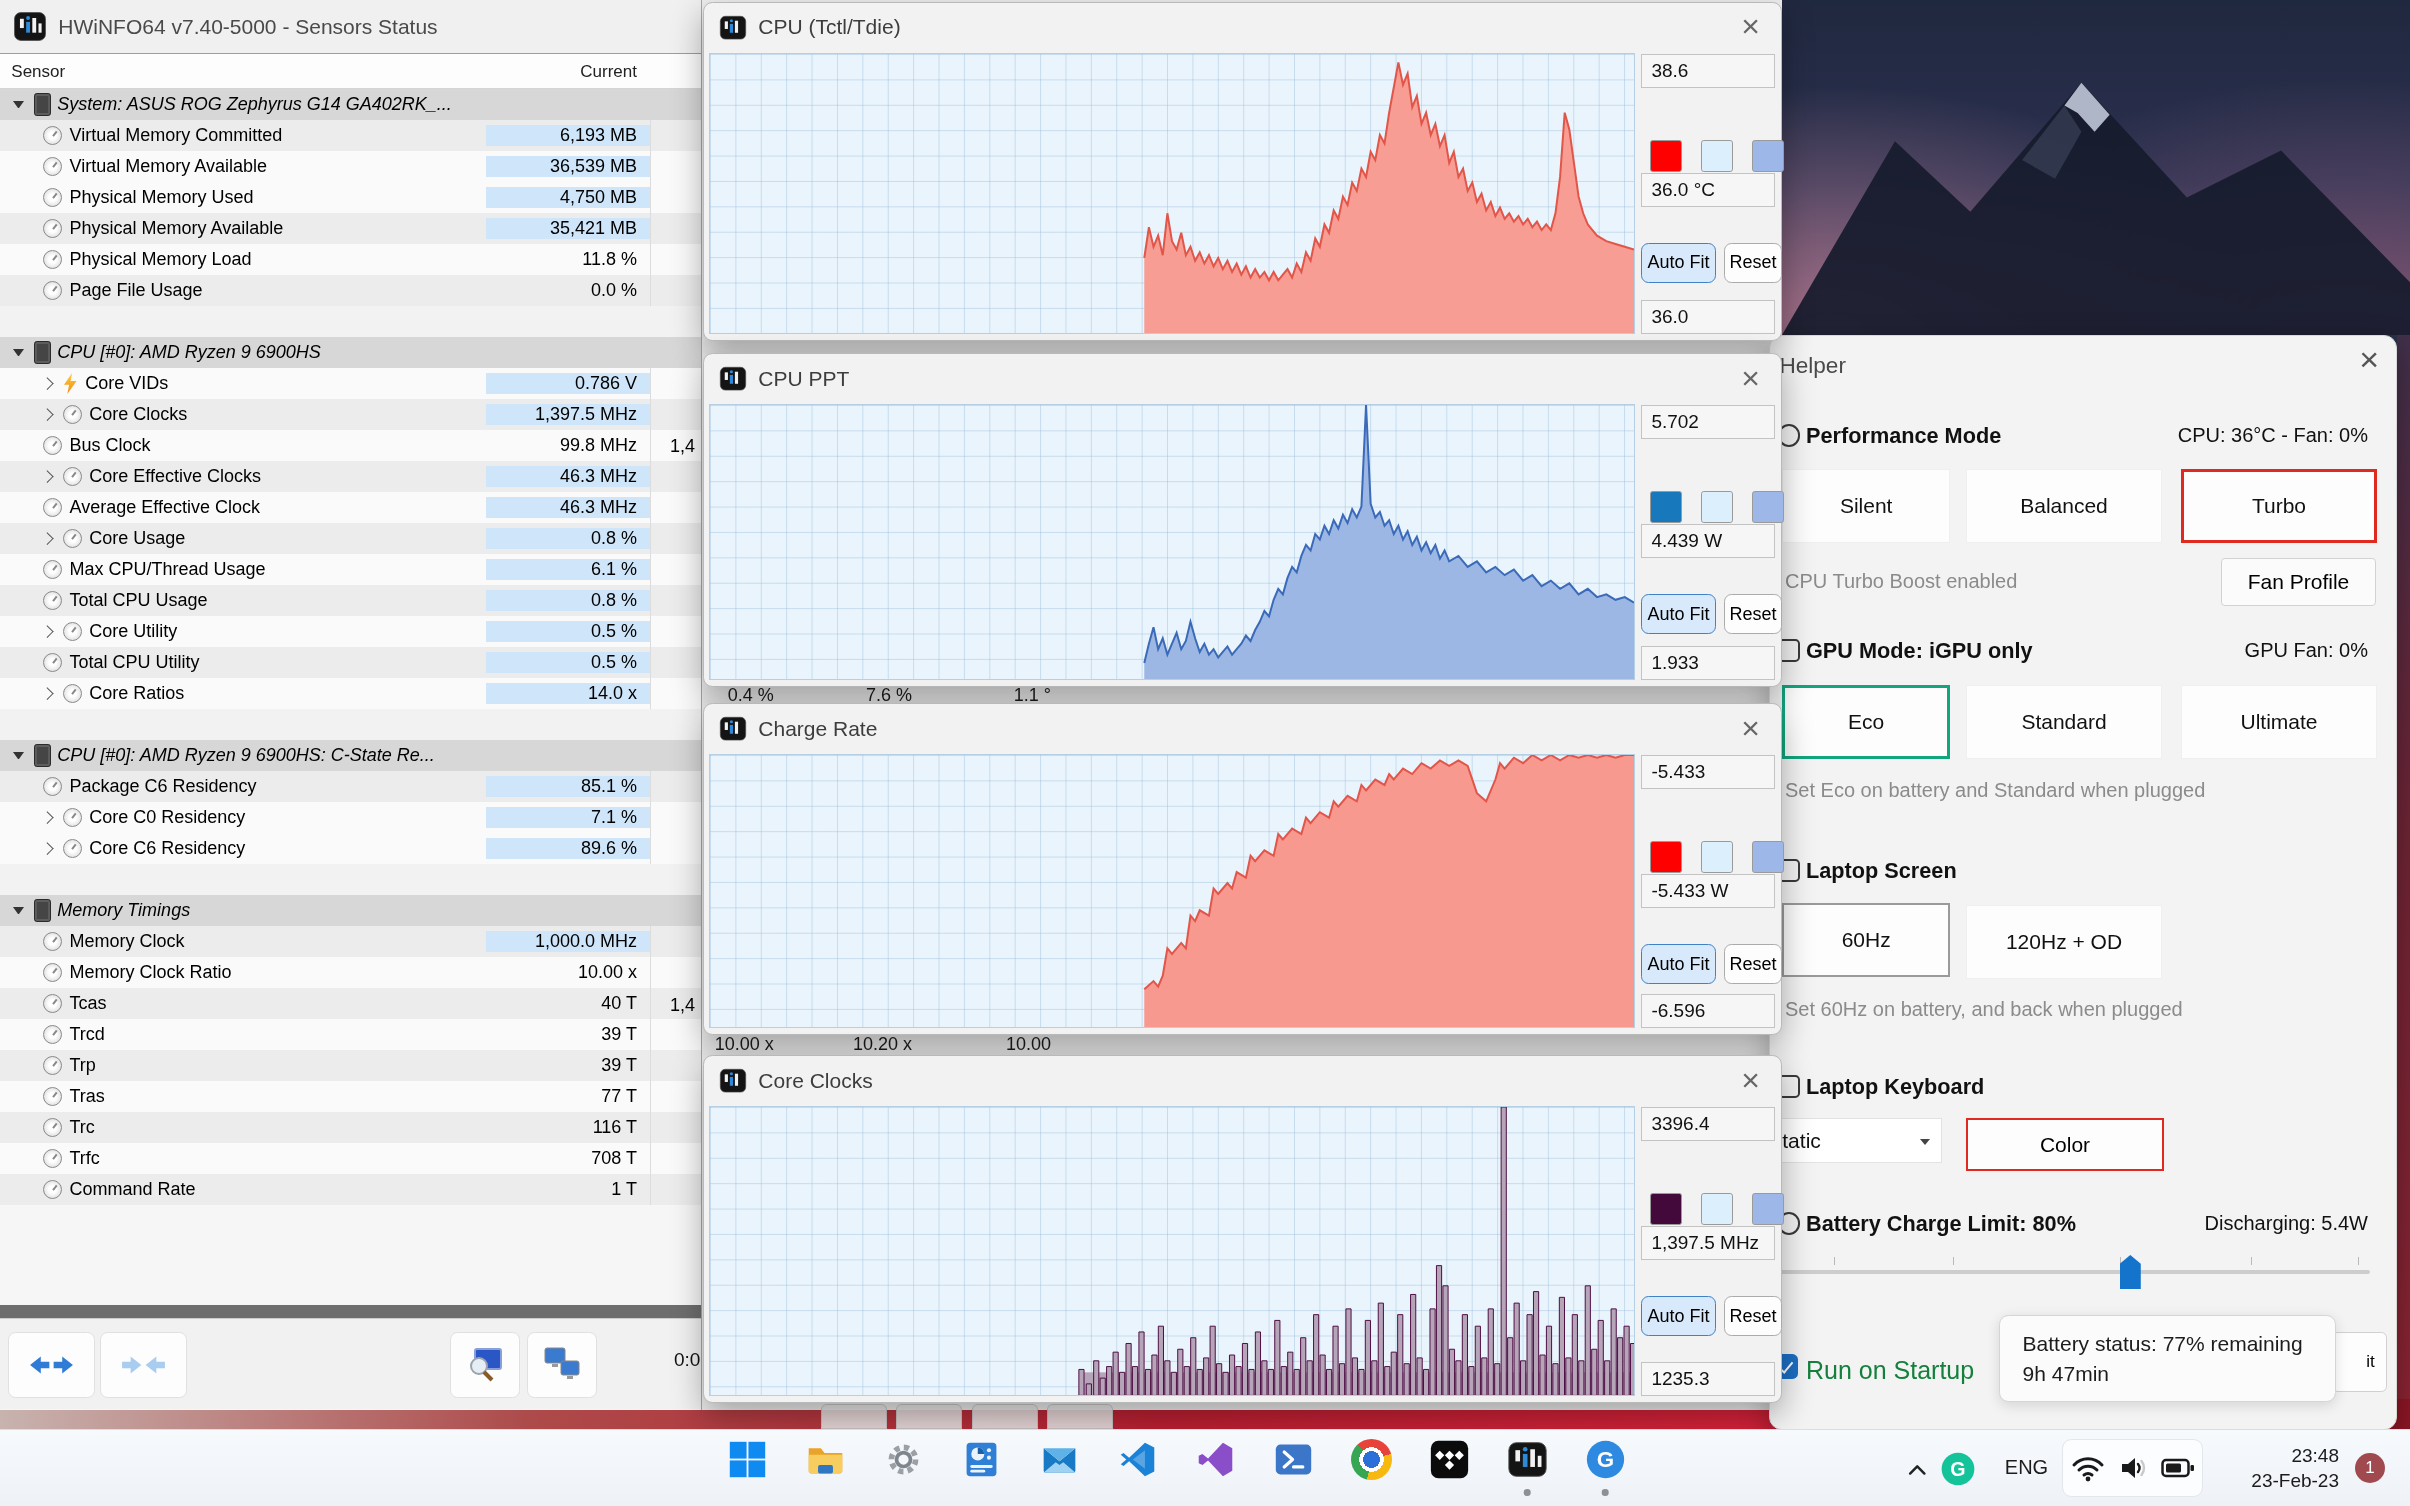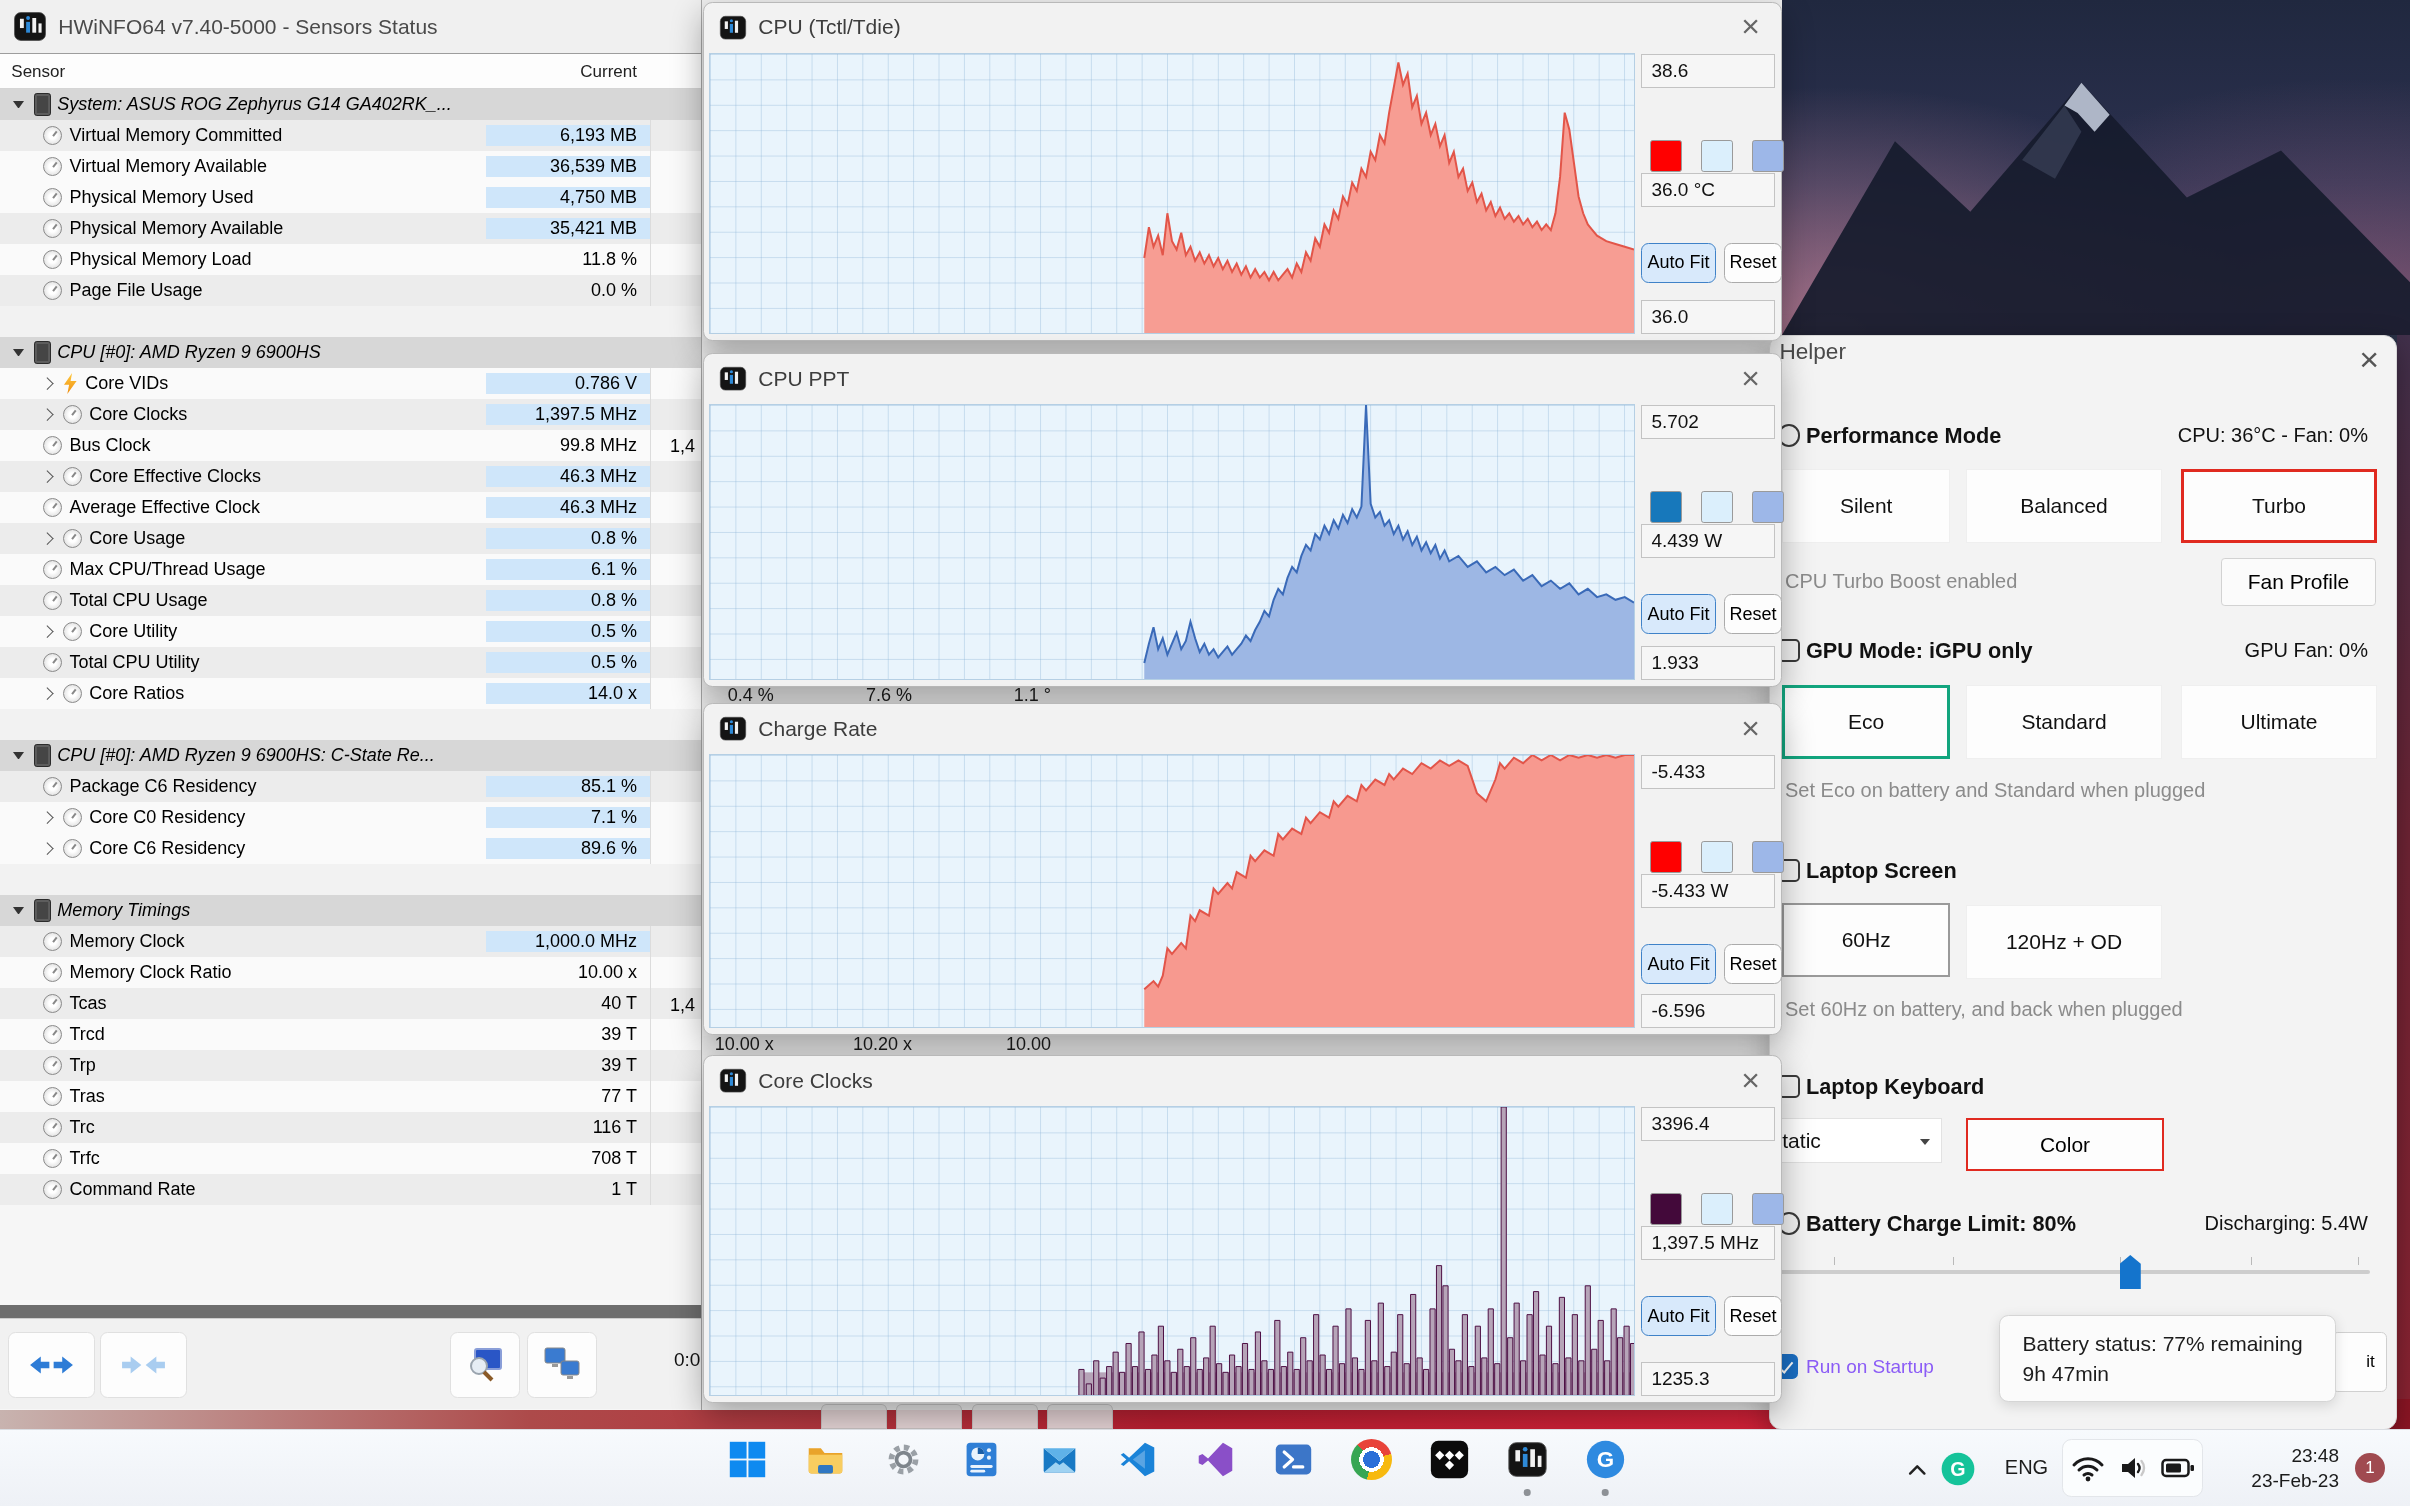--- a/index.html
+++ b/index.html
@@ -89,21 +89,21 @@
   .swat{position:absolute;top:137px;width:32px;height:32px;border:0.9px solid #9a9a9a;border-radius:2.8px}
   .sw0{left:946px}.sw1{left:997px}.sw2{left:1048px}
   .pbtn{position:absolute;top:240px;height:40px;font-size:18px;border-radius:7.5px;display:flex;
     align-items:center;justify-content:center;color:#000}
   .paf{left:937px;width:75px;background:#d8e9fb;border:1.9px solid #3f82c8}
   .prs{left:1020px;width:58px;background:#fdfdfd;border:0.9px solid #ababab}
 
   
   #ghelper{left:1769px;top:335px;width:628px;height:1095px;background:#f3f3f3;border:0.9px solid #d8d8d8;
     border-radius:13px;box-shadow:0 9.4px 28px rgba(0,0,0,.35);z-index:5;overflow:hidden}
-  #gh-title{position:absolute;left:9.4px;top:3px;font-size:22.6px;color:#4a4a4a}
+  #gh-title{position:absolute;left:9.4px;top:17px;font-size:22.6px;color:#4a4a4a}
   #gh-close{position:absolute;right:17px;top:3.8px;font-size:34px;color:#555;font-weight:300}
   .gh-h{position:absolute;font-size:21.7px;font-weight:bold;color:#111;white-space:nowrap}
   .gh-status{position:absolute;right:28px;font-size:20px;color:#111;white-space:nowrap}
   .gh-note{position:absolute;left:15px;font-size:20px;color:#8b8b8b;white-space:nowrap}
   .gh-btn{position:absolute;height:74px;background:#fdfdfd;border:0.9px solid #efefef;font-size:21px;color:#111;
     display:flex;align-items:center;justify-content:center}
   .sel-red{border:3.8px solid #e02a20}
   .sel-green{border:3.8px solid #12a57e}
   .sel-gray{border:2.8px solid #9a9a9a}
   .gh-ico{position:absolute;left:7.5px;width:22.6px;height:22.6px;border:2.4px solid #3a3a3a;border-radius:50%}
@@ -117,21 +117,21 @@
   #gh-color{position:absolute;left:196px;top:782px;width:198px;height:53px;background:#fdfdfd;
     border:2.8px solid #e02a20;font-size:21px;display:flex;align-items:center;justify-content:center}
   #gh-track{position:absolute;left:4.7px;top:934px;width:595px;height:3.8px;background:#cdcdcd;border-radius:1.9px}
   .gh-tick{position:absolute;top:-13px;width:0.9px;height:7.5px;background:#b9b9b9}
   #gh-thumb{position:absolute;left:58%;top:-15px;width:21px;height:34px;background:#1474cc;
     clip-path:polygon(50% 0,100% 26%,100% 100%,0 100%,0 26%)}
   #gh-startup-toggle{position:absolute;left:3.8px;top:1018px;width:24.5px;height:24.5px;background:#1b6fc4;
     border-radius:5.6px}
   #gh-startup-toggle::after{content:"";position:absolute;left:6.6px;top:3.8px;width:7.5px;height:12.2px;
     border-right:2.8px solid #fff;border-bottom:2.8px solid #fff;transform:rotate(40deg)}
-  #gh-startup-label{position:absolute;left:36px;top:1020px;font-size:19px;color:#8b5cf6}
+  #gh-startup-label{position:absolute;left:36px;top:1020px;font-size:25px;color:#15803d}
   #gh-quit{position:absolute;left:562px;top:996px;width:55px;height:60px;background:#fdfdfd;
     border:0.9px solid #d0d0d0;border-radius:5.6px;font-size:17px;display:flex;align-items:center;justify-content:flex-end;
     padding-right:11.3px;z-index:6}
   #gh-tip{position:absolute;left:229px;top:979px;width:337px;height:87px;background:#fbfbfb;
     border:0.9px solid #d5d5d5;border-radius:9.4px;box-shadow:0 3.8px 13px rgba(0,0,0,.12);z-index:7;
     font-size:21px;color:#1c1c1c;padding:13px 0 0 22.6px;line-height:30px}
 
   
   #taskbar{left:0;top:1429px;width:2411px;height:77px;z-index:60;
     background:linear-gradient(180deg,#f7fafd,#eef1f6);border-top:0.9px solid #dadde2}

